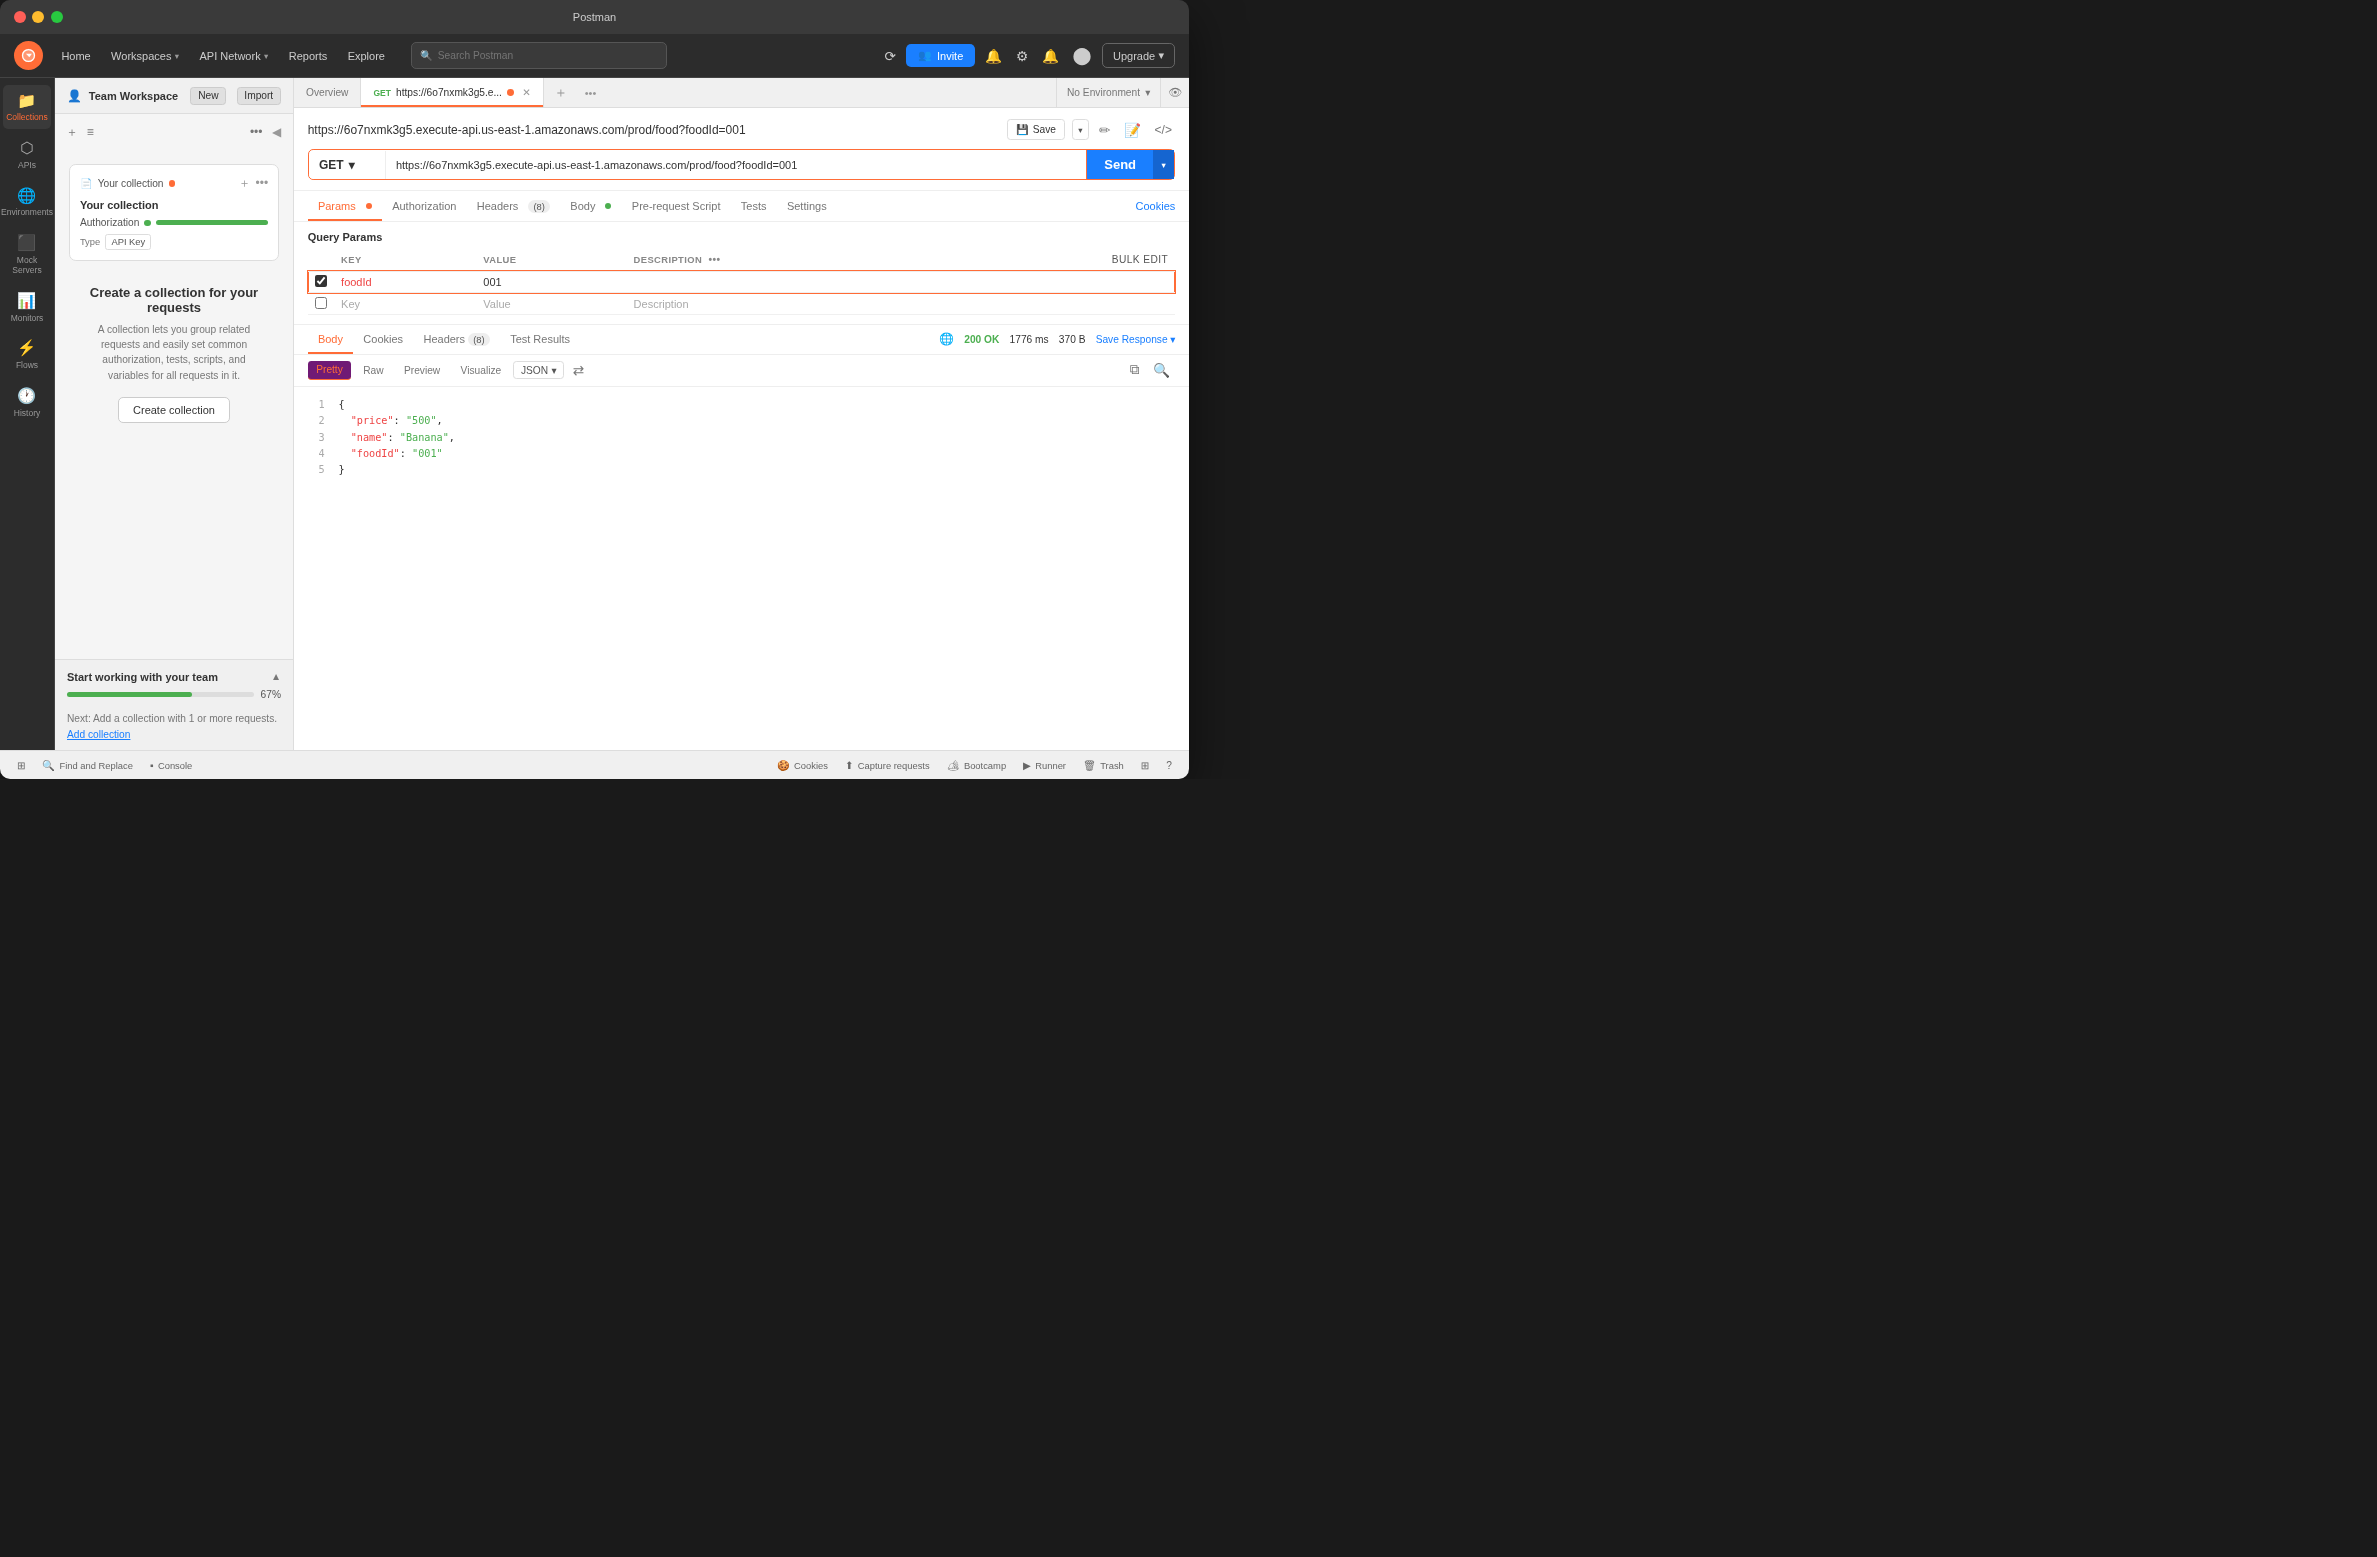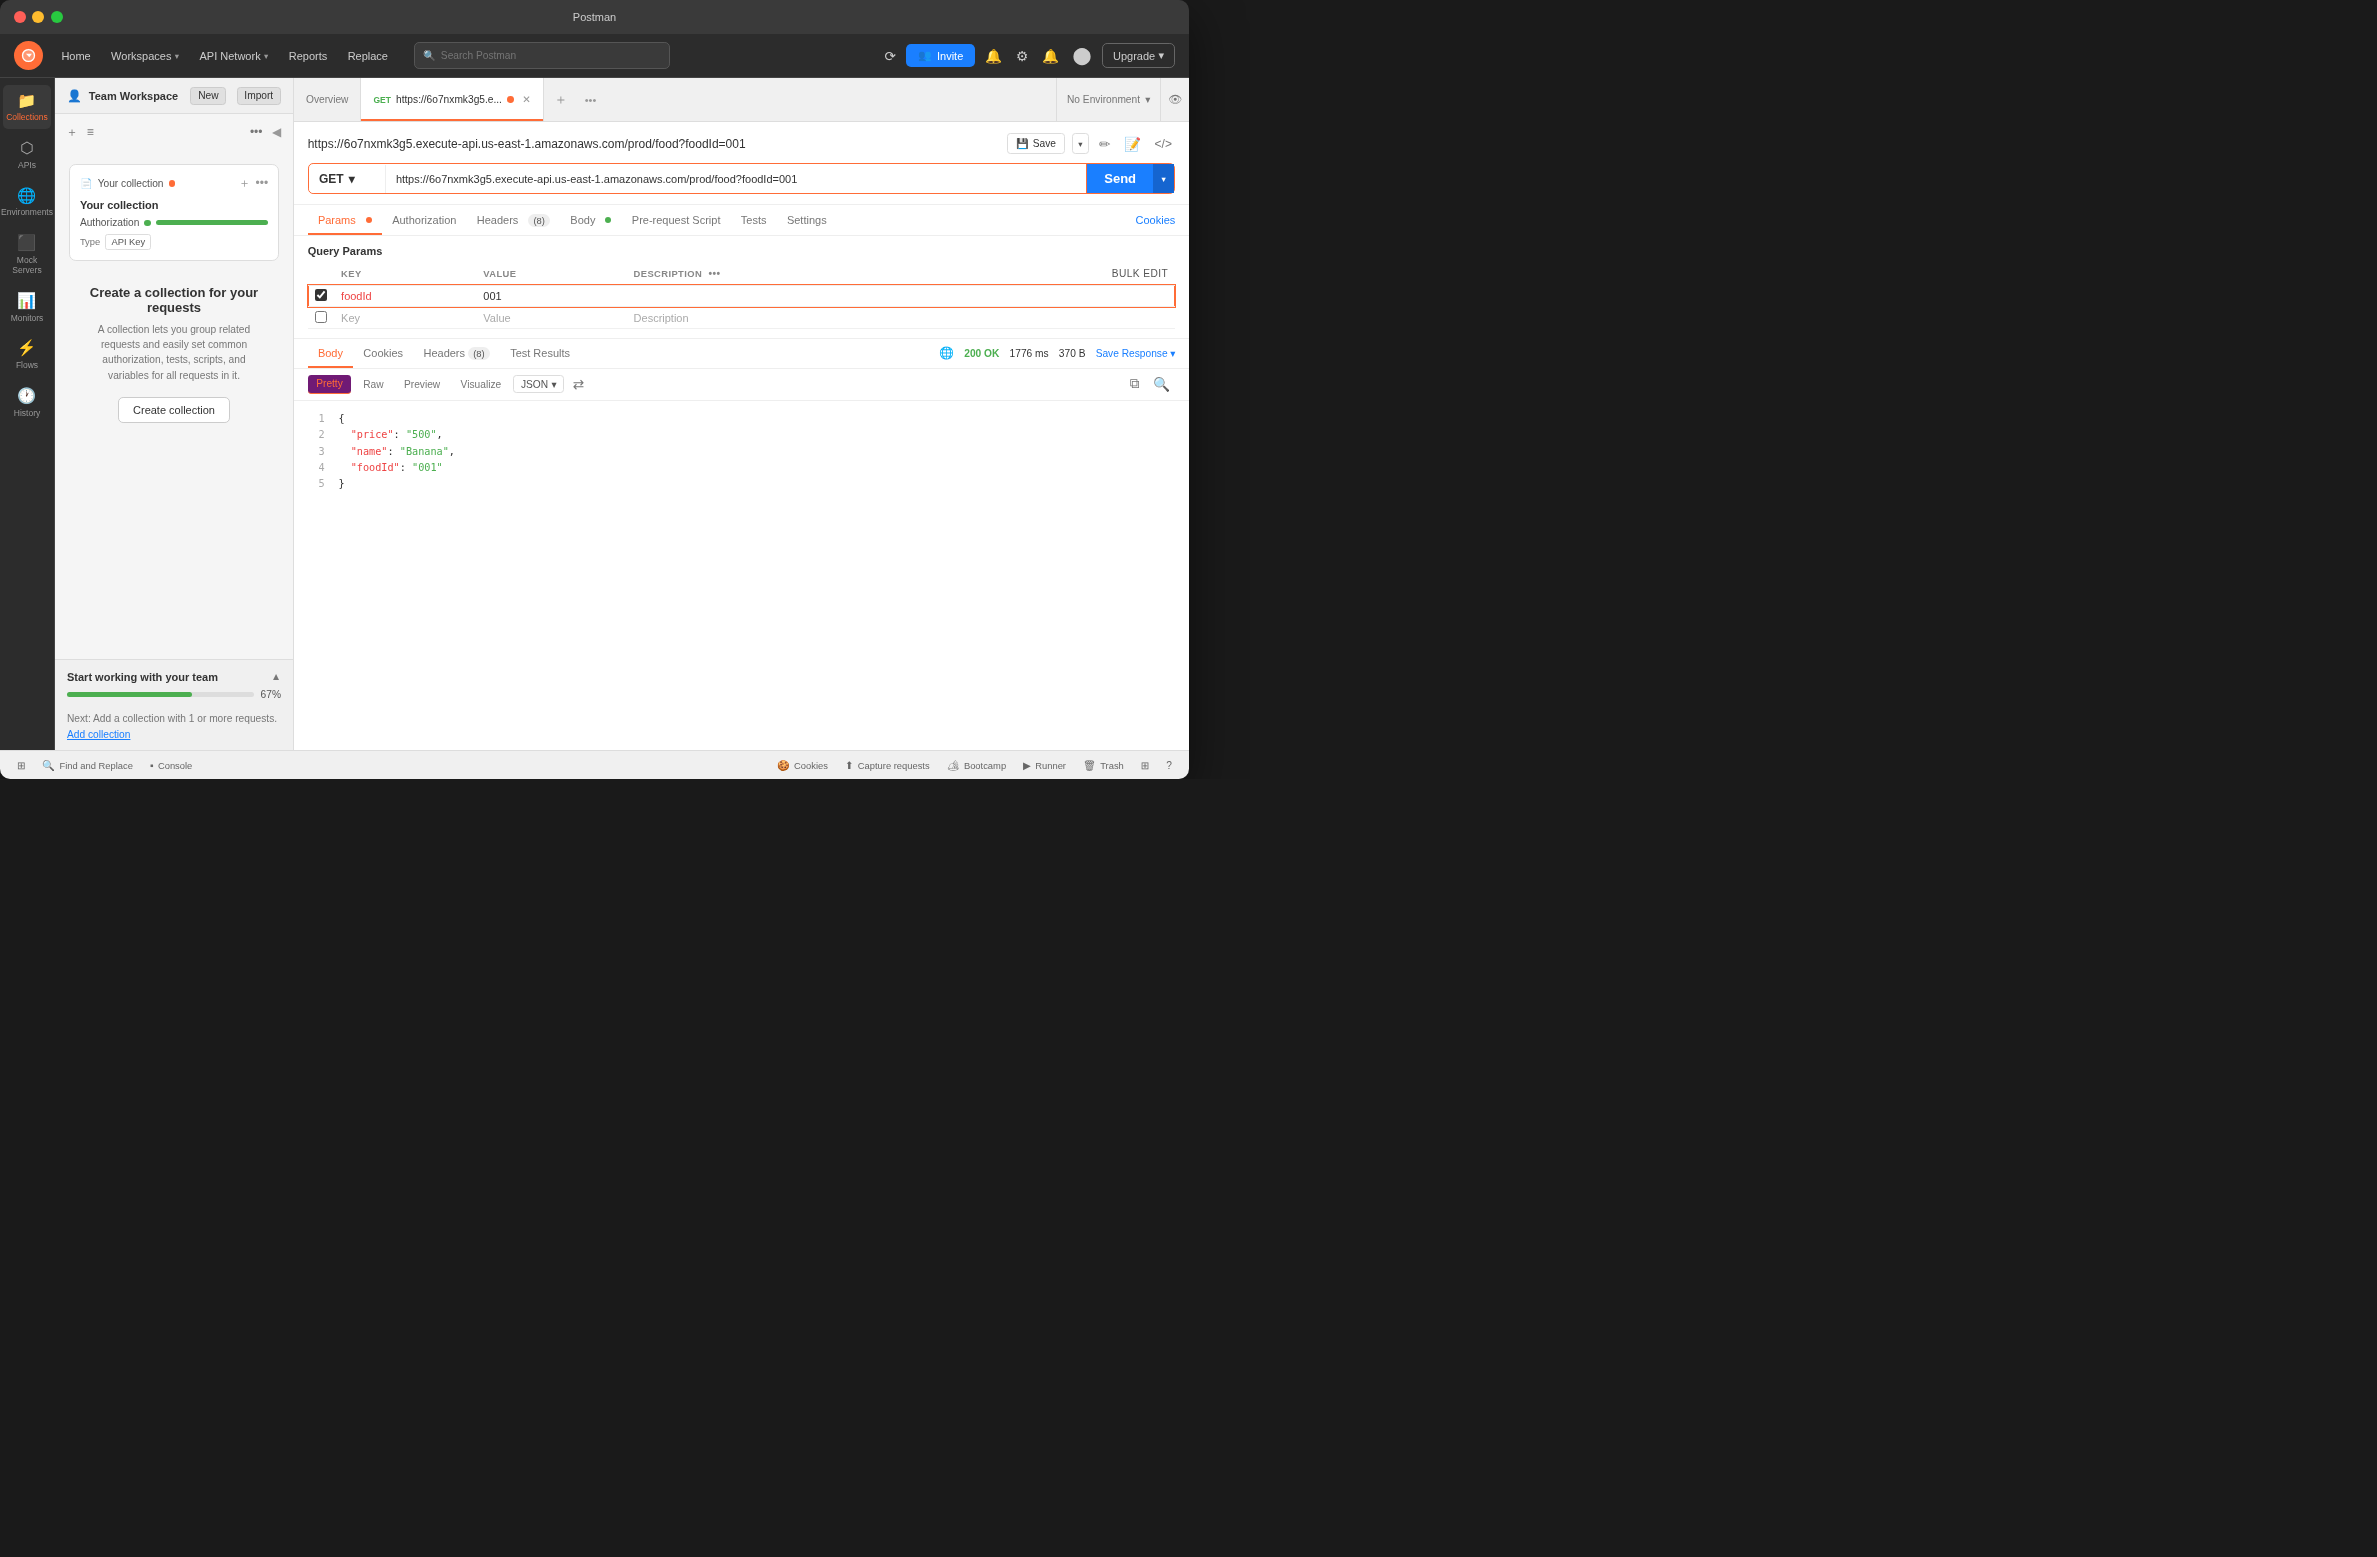--- a/index.html
+++ b/index.html
@@ -88,21 +88,21 @@
     .progress-bar-container { flex: 1; height: 5.1px; background: #ddd; border-radius: 2.6px; }
     .progress-bar-fill { height: 100%; background: #4caf50; border-radius: 2.6px; }
     .progress-pct { font-size: 10.2px; color: #555; }
     .team-next-text { font-size: 10.2px; color: #777; margin-bottom: 3.4px; }
     .team-add-link { font-size: 10.2px; color: #1a7fff; cursor: pointer; text-decoration: underline; }
 
     
     .main-content { flex: 1; display: flex; flex-direction: column; background: white; overflow: hidden; }
 
     
-    .tabs-bar { height: 44px; background: #f0f0f0; display: flex; align-items: stretch; border-bottom: 0.9px solid #ddd; flex-shrink: 0; }
+    .tabs-bar { height: 30px; background: #f0f0f0; display: flex; align-items: stretch; border-bottom: 0.9px solid #ddd; flex-shrink: 0; }
     .tab-item { display: flex; align-items: center; padding: 0 12px; gap: 5.1px; cursor: pointer; border-right: 0.9px solid #ddd; font-size: 10.2px; color: #777; position: relative; white-space: nowrap; }
     .tab-item.active { background: white; color: #333; }
     .tab-item.active::after { content: ''; position: absolute; bottom: 0; left: 0; right: 0; height: 1.7px; background: #ff6c37; }
     .tab-method-badge { font-size: 8.5px; color: #4caf50; font-weight: 700; }
     .tab-dot { width: 6.8px; height: 6.8px; border-radius: 50%; background: #ff6c37; }
     .tab-close { color: #999; font-size: 10.2px; cursor: pointer; margin-left: 3.4px; }
     .tab-add { display: flex; align-items: center; padding: 0 10.2px; color: #999; cursor: pointer; font-size: 13.7px; }
     .tab-more { display: flex; align-items: center; padding: 0 6.8px; color: #999; cursor: pointer; }
     .tabs-spacer { flex: 1; }
     .env-selector { display: flex; align-items: center; gap: 5.1px; padding: 0 10.2px; color: #777; font-size: 10.2px; cursor: pointer; border-left: 0.9px solid #ddd; }
@@ -219,21 +219,21 @@
     <span class="nav-item">Home</span>
     <span class="nav-item nav-item-with-arrow">
       <span>Workspaces</span>
       <span class="nav-arrow">▾</span>
     </span>
     <span class="nav-item nav-item-with-arrow">
       <span>API Network</span>
       <span class="nav-arrow">▾</span>
     </span>
     <span class="nav-item">Reports</span>
-    <span class="nav-item">Replace</span>
+    <span class="nav-item">Explore</span>
 
     <div class="search-bar">
       <span class="search-icon-small">🔍</span>
       <input type="text" placeholder="Search Postman" style="">
     </div>
 
     <div class="nav-right">
       <span class="nav-icon-btn">⟳</span>
       <button class="invite-btn">
         <span>👥</span>

